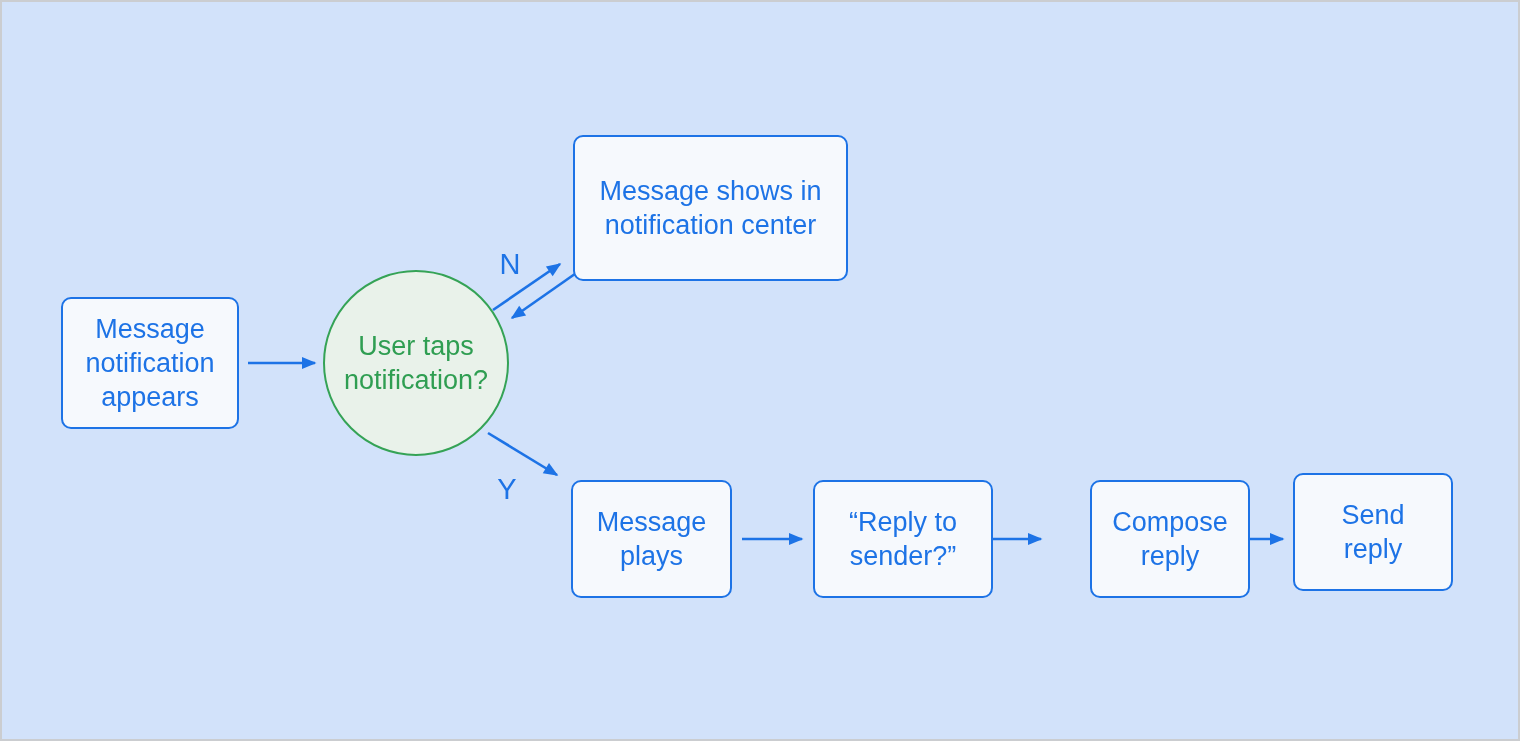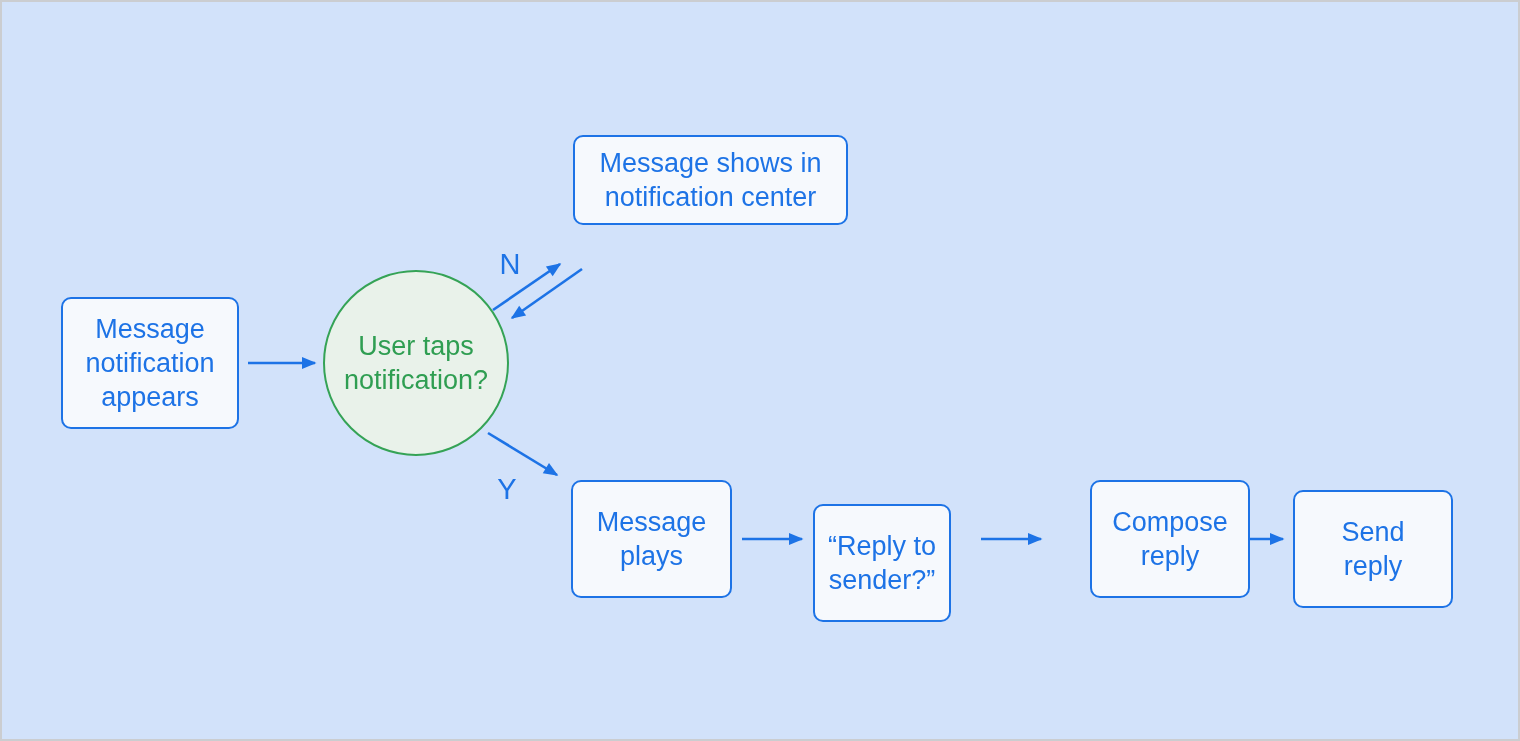--- a/index.html
+++ b/index.html
@@ -65,32 +65,32 @@
     <line x1="1217" y1="537" x2="1281" y2="537" marker-end="url(#arrowhead)"></line>
   </svg>
 
   <div class="node rect" style="left:59px; top:295px; width:178px; height:132px;">Message
 notification
 appears</div>
 
   <div class="node circle" style="left:321px; top:268px; width:186px; height:186px;">User taps
 notification?</div>
 
-  <div class="node rect" style="left:571px; top:133px; width:275px; height:90px;">Message shows in
+  <div class="node rect" style="left:571px; top:133px; width:275px; height:146px;">Message shows in
 notification center</div>
 
   <div class="node rect" style="left:569px; top:478px; width:161px; height:118px;">Message
 plays</div>
 
-  <div class="node rect" style="left:811px; top:502px; width:138px; height:118px;">“Reply to
+  <div class="node rect" style="left:811px; top:478px; width:180px; height:118px;">“Reply to
 sender?”</div>
 
   <div class="node rect" style="left:1088px; top:478px; width:160px; height:118px;">Compose
 reply</div>
 
-  <div class="node rect" style="left:1291px; top:488px; width:160px; height:118px;">Send
+  <div class="node rect" style="left:1291px; top:471px; width:160px; height:118px;">Send
 reply</div>
 
   <div class="edge-label" style="left:486px; top:246px;">N</div>
 
   <div class="edge-label" style="left:483px; top:471px;">Y</div>
 
 </div>
 
 </body></html>

